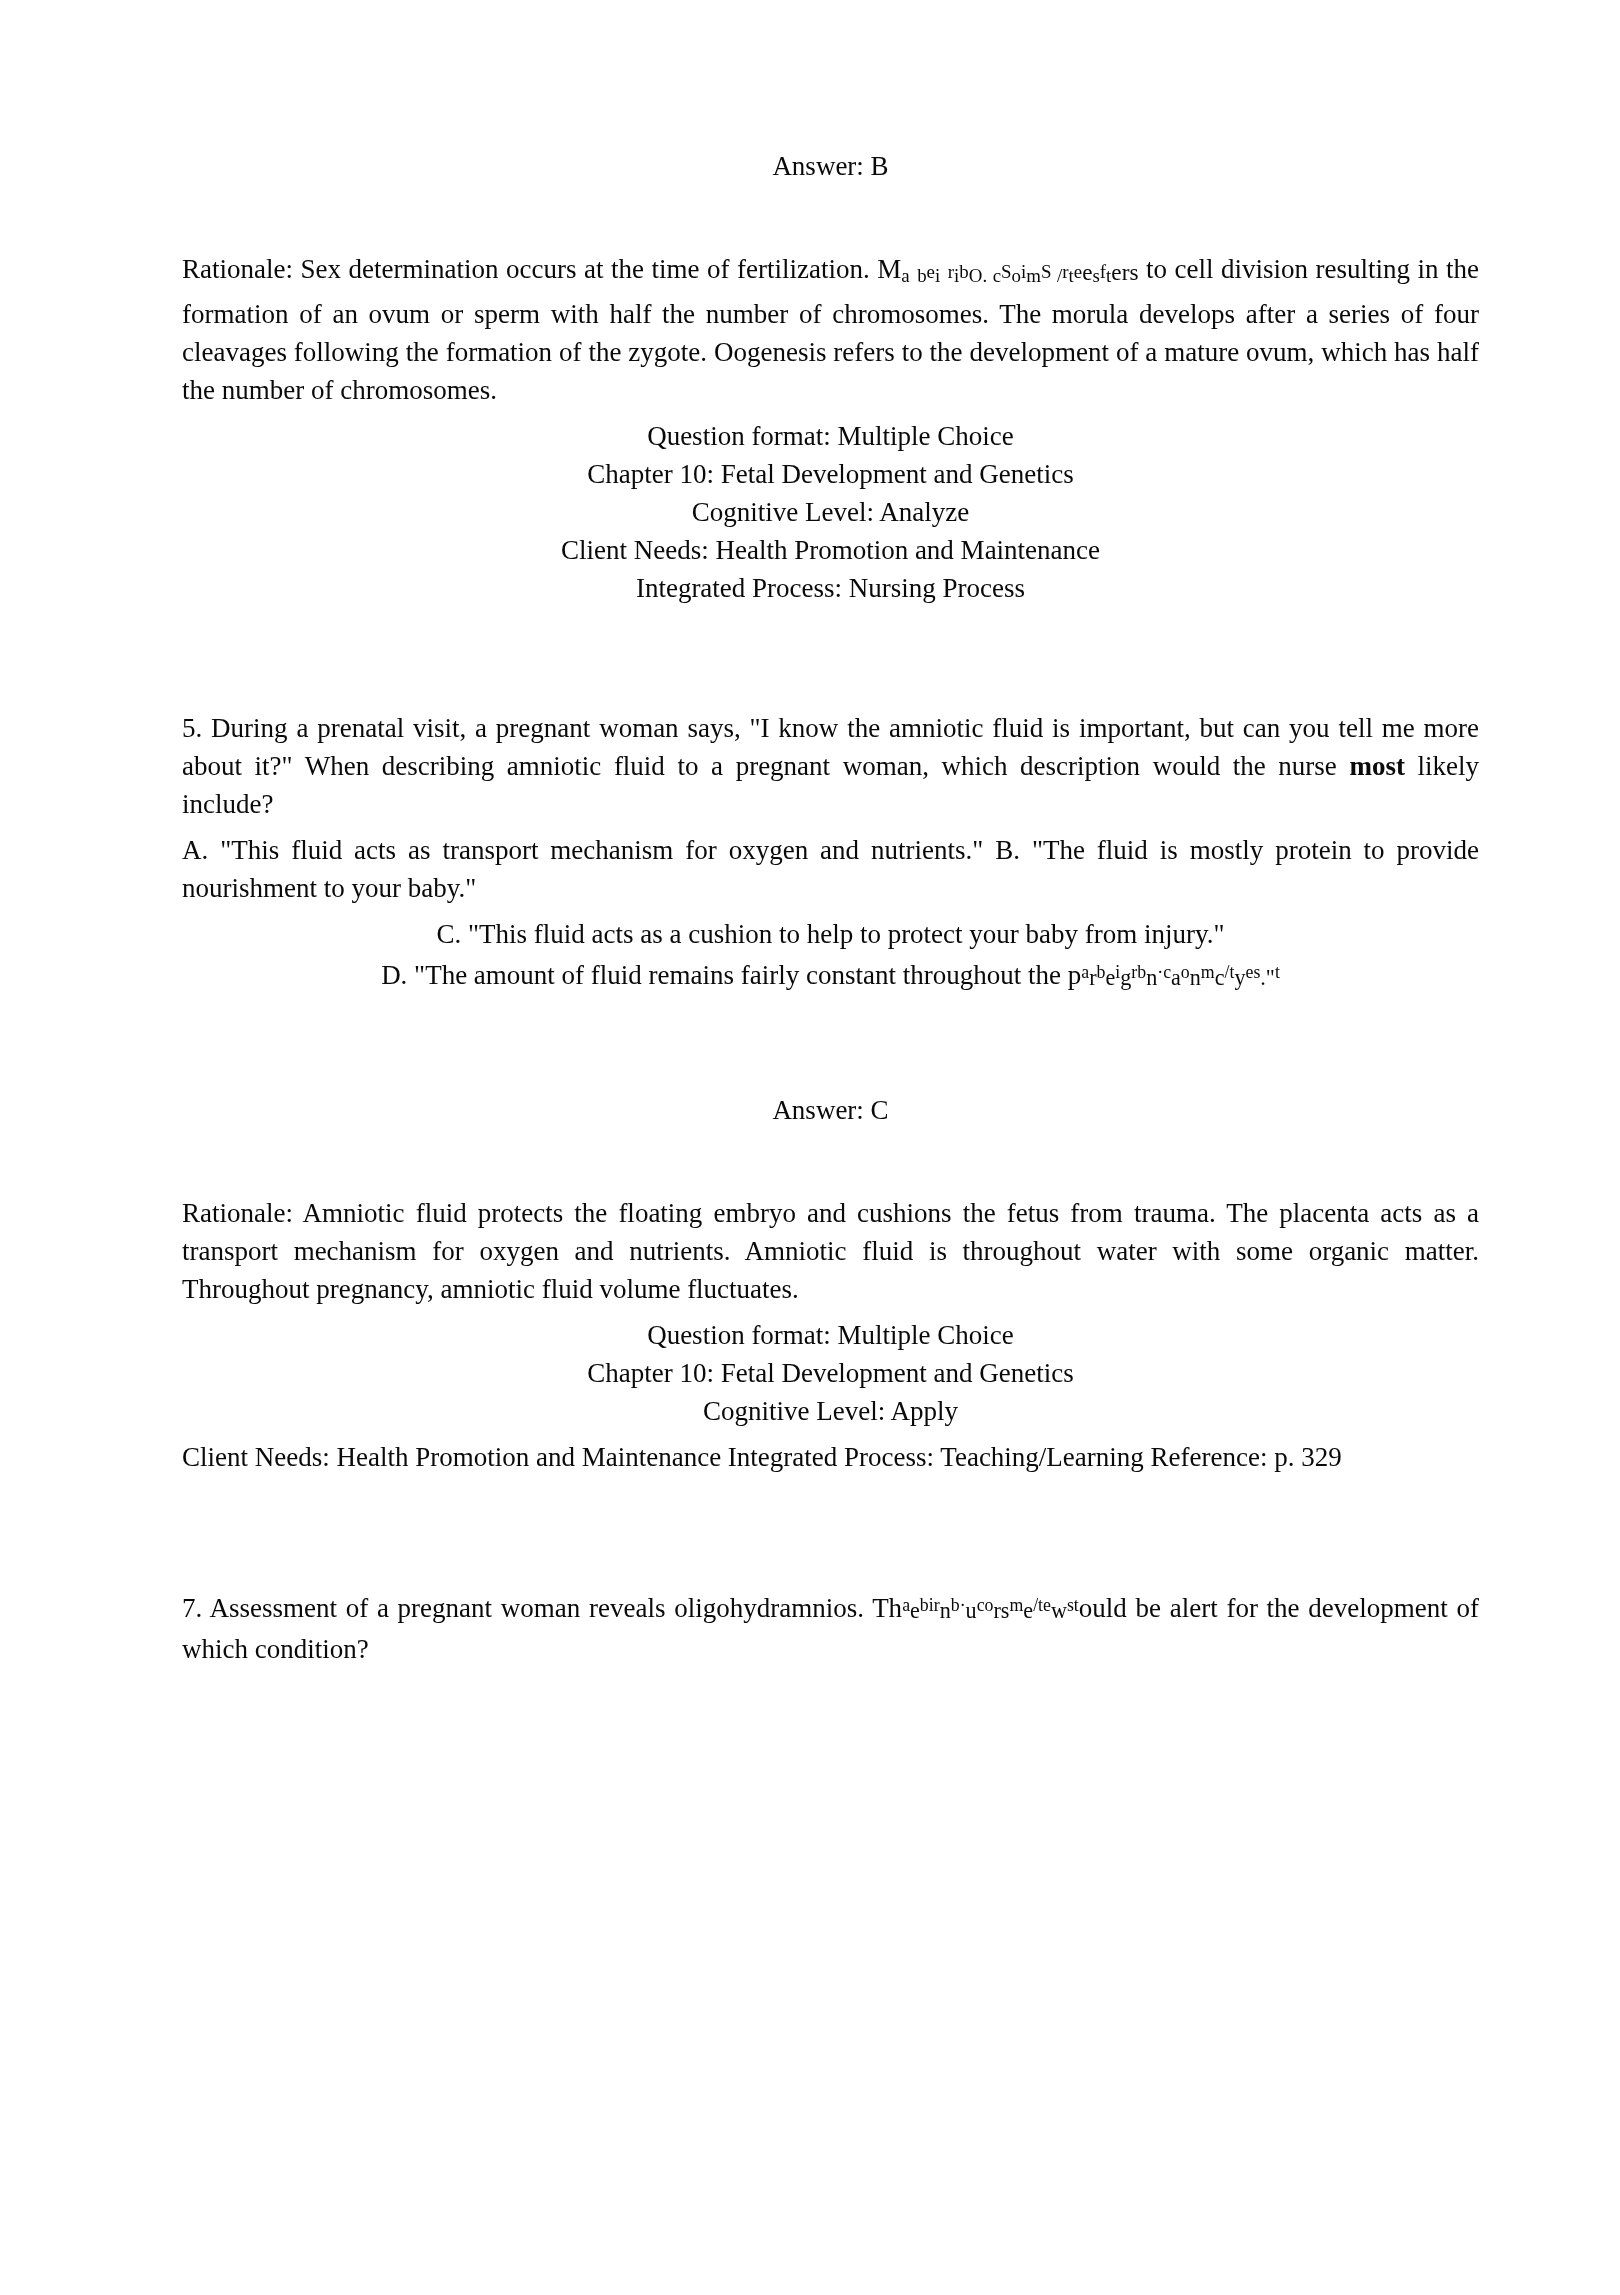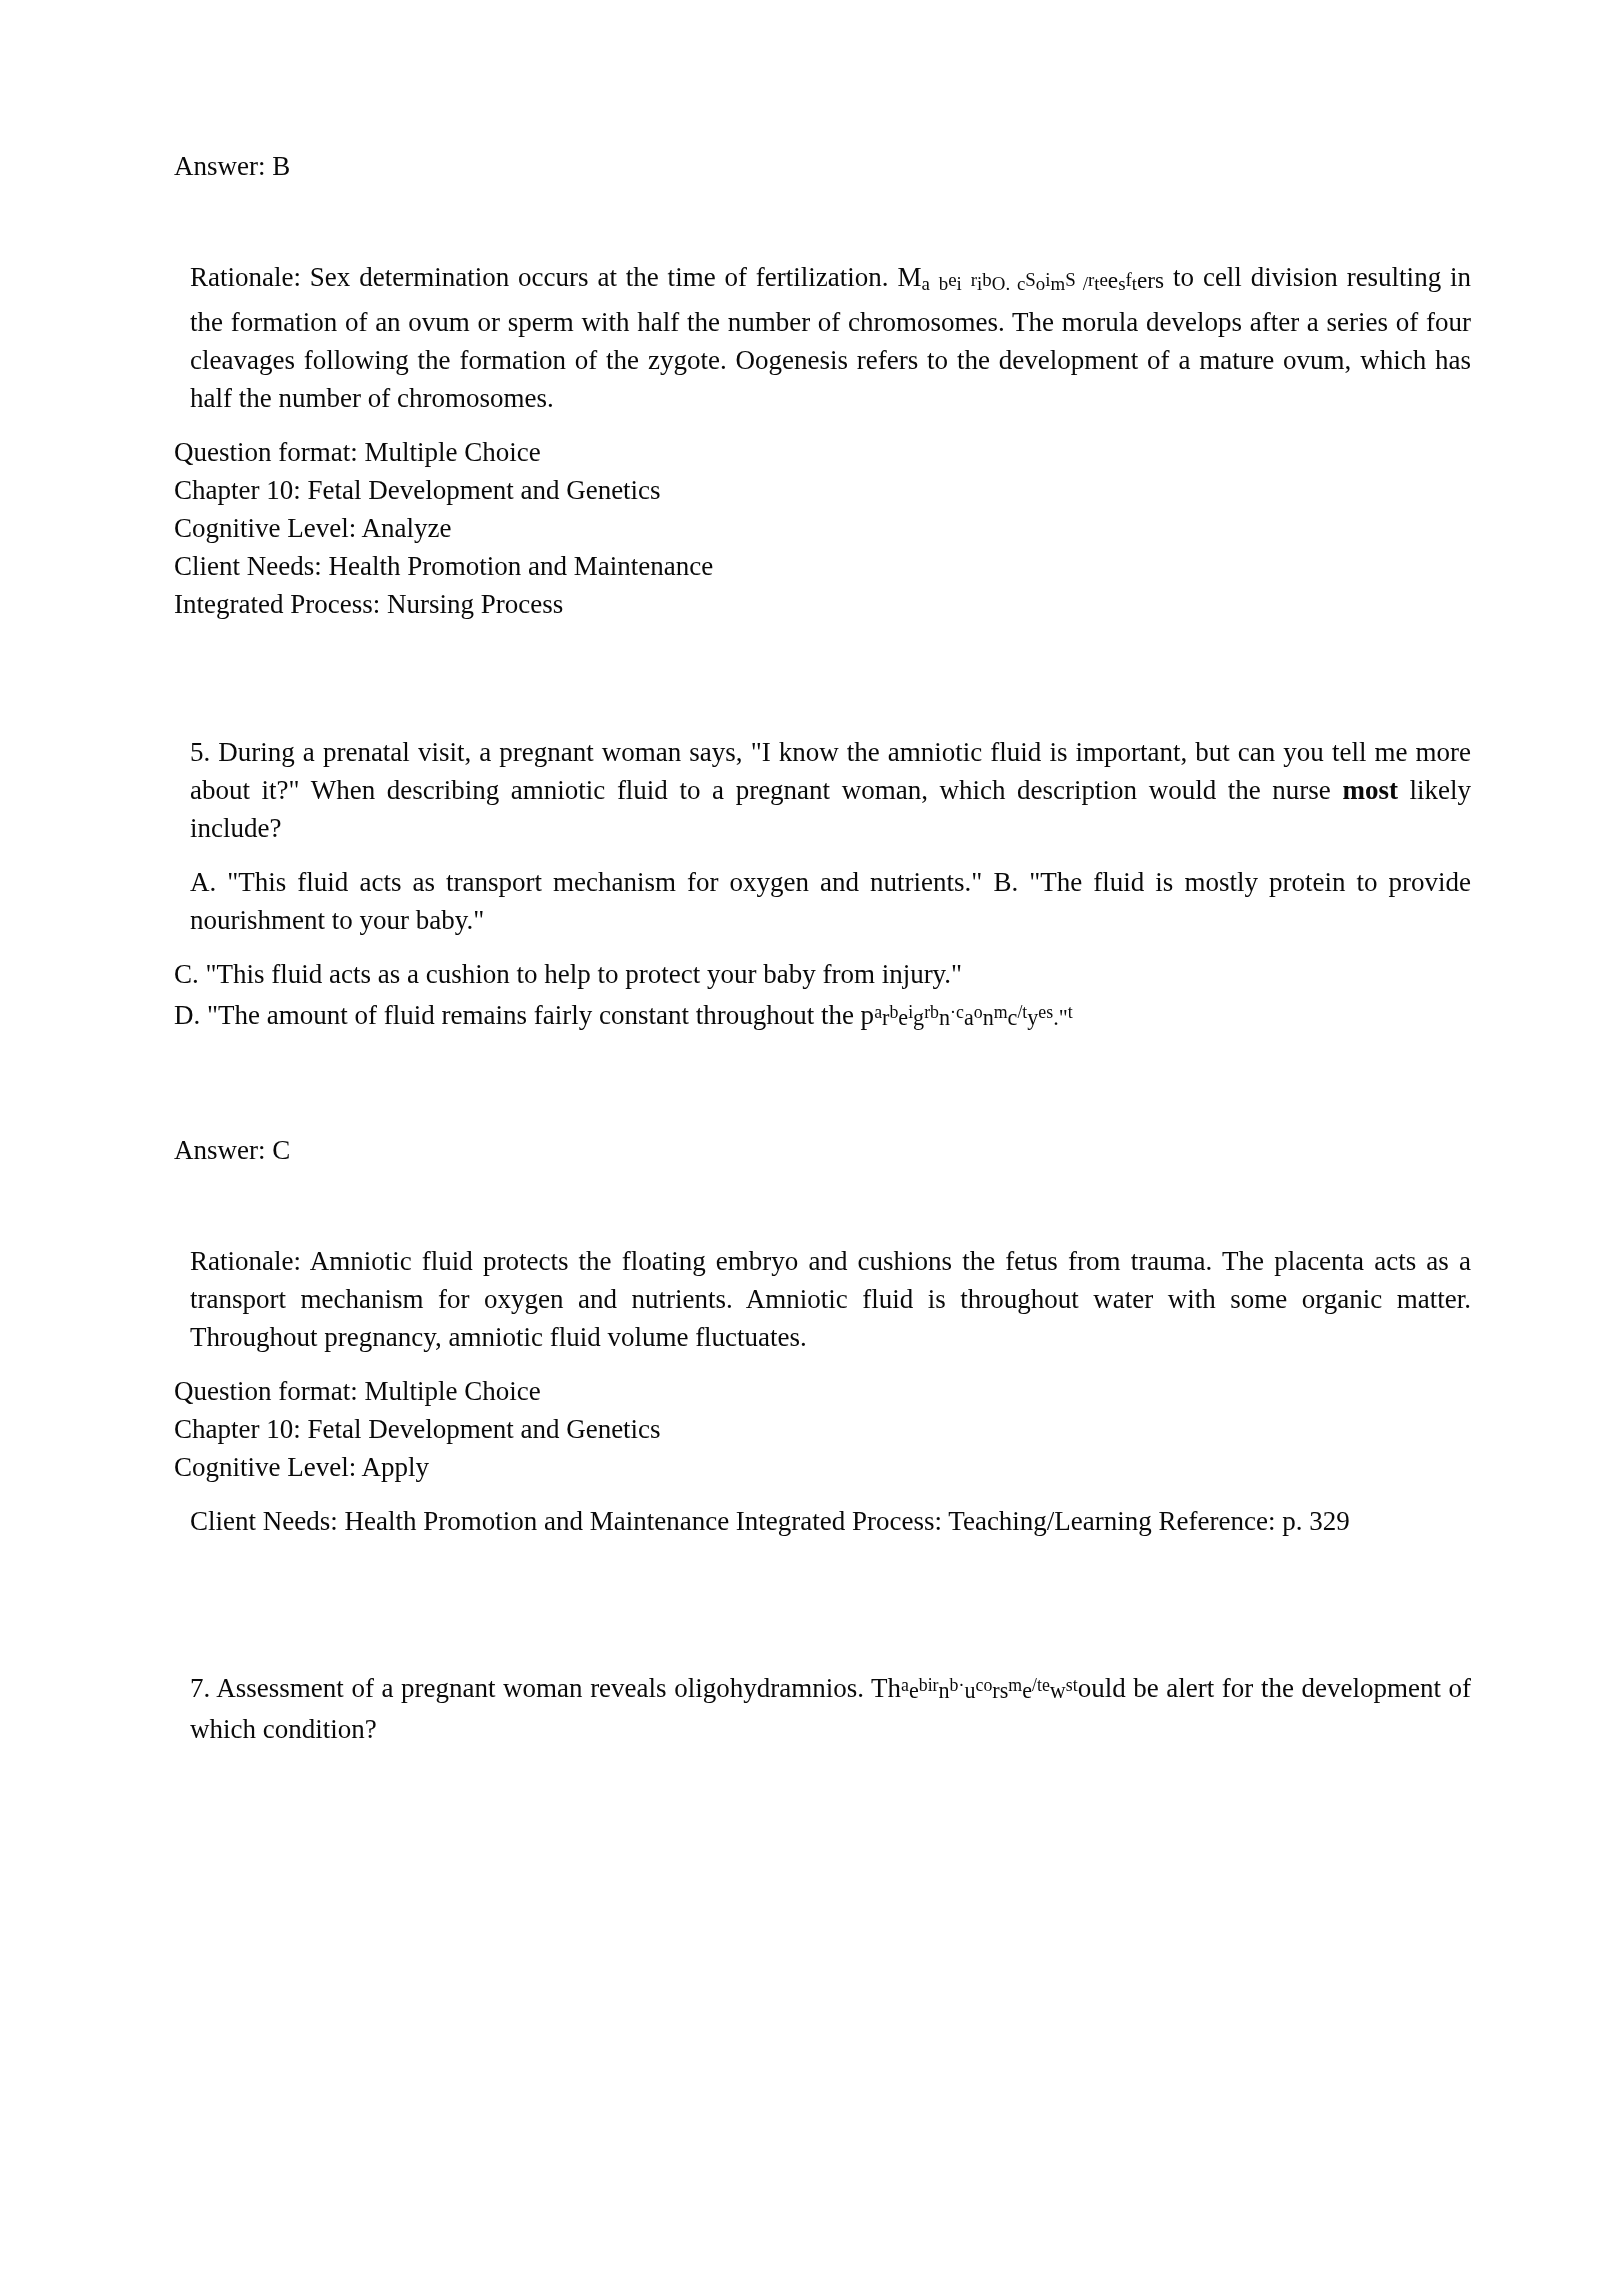--- a/index.html
+++ b/index.html
@@ -24,26 +24,26 @@
     font-size: 27px;
     line-height: 38px;
     color: #0a0a0a;
     text-align: justify;
     text-justify: inter-word;
   }
   .block {
     margin: 0;
   }
   .para {
-    margin: 16px;
+    margin: 8px;
     text-align: justify;
   }
   .line {
     margin: 0;
-    text-align: left;
+    text-align: center;
     white-space: pre-wrap;
   }
   .gap-md { height: 57px; }
   .gap-xl { height: 94px; }
   b, .bold { font-weight: bold; }
   
   .scr { white-space: pre; }
   .scr .s1 { font-size: 0.70em; vertical-align: -0.22em; }
   .scr .s2 { font-size: 0.70em; vertical-align: 0.02em; }
   .scr .s3 { font-size: 0.86em; vertical-align: -0.10em; }

